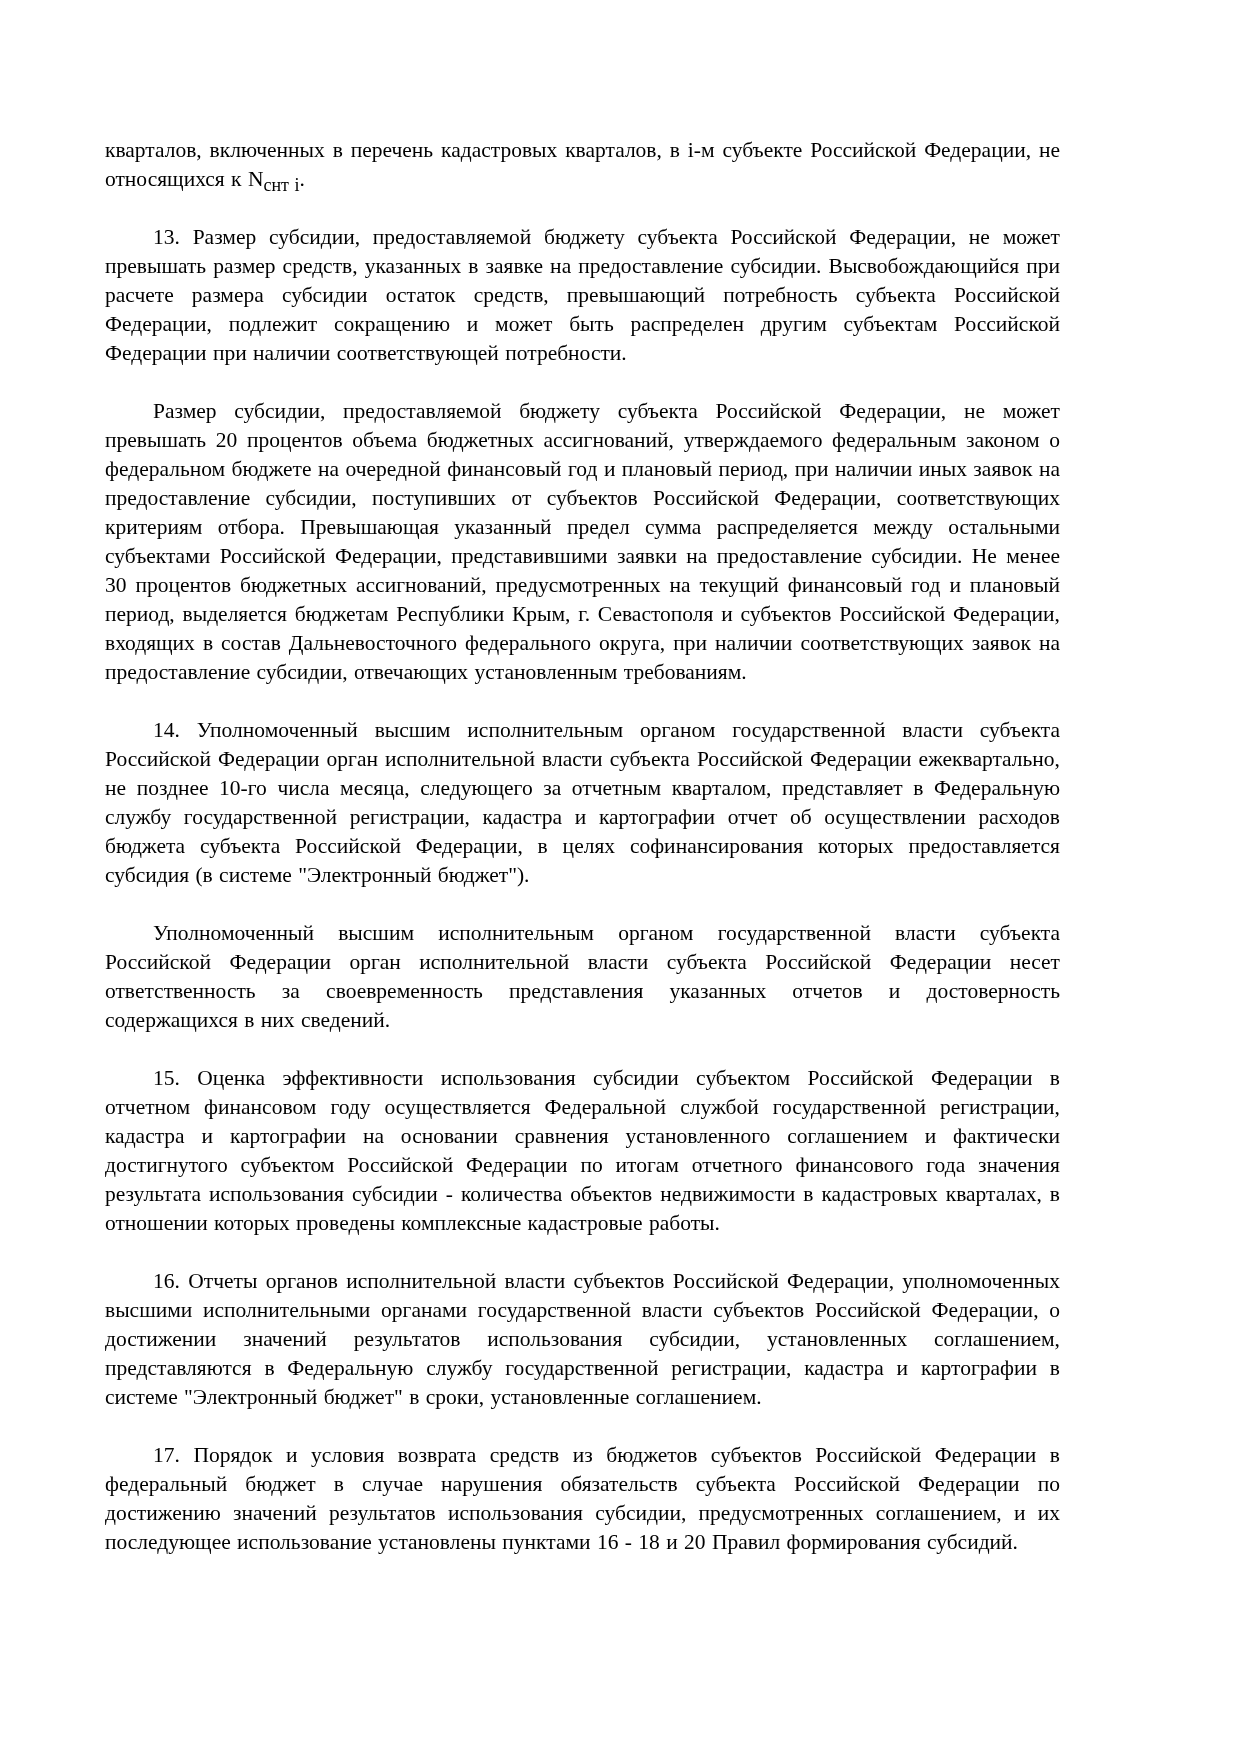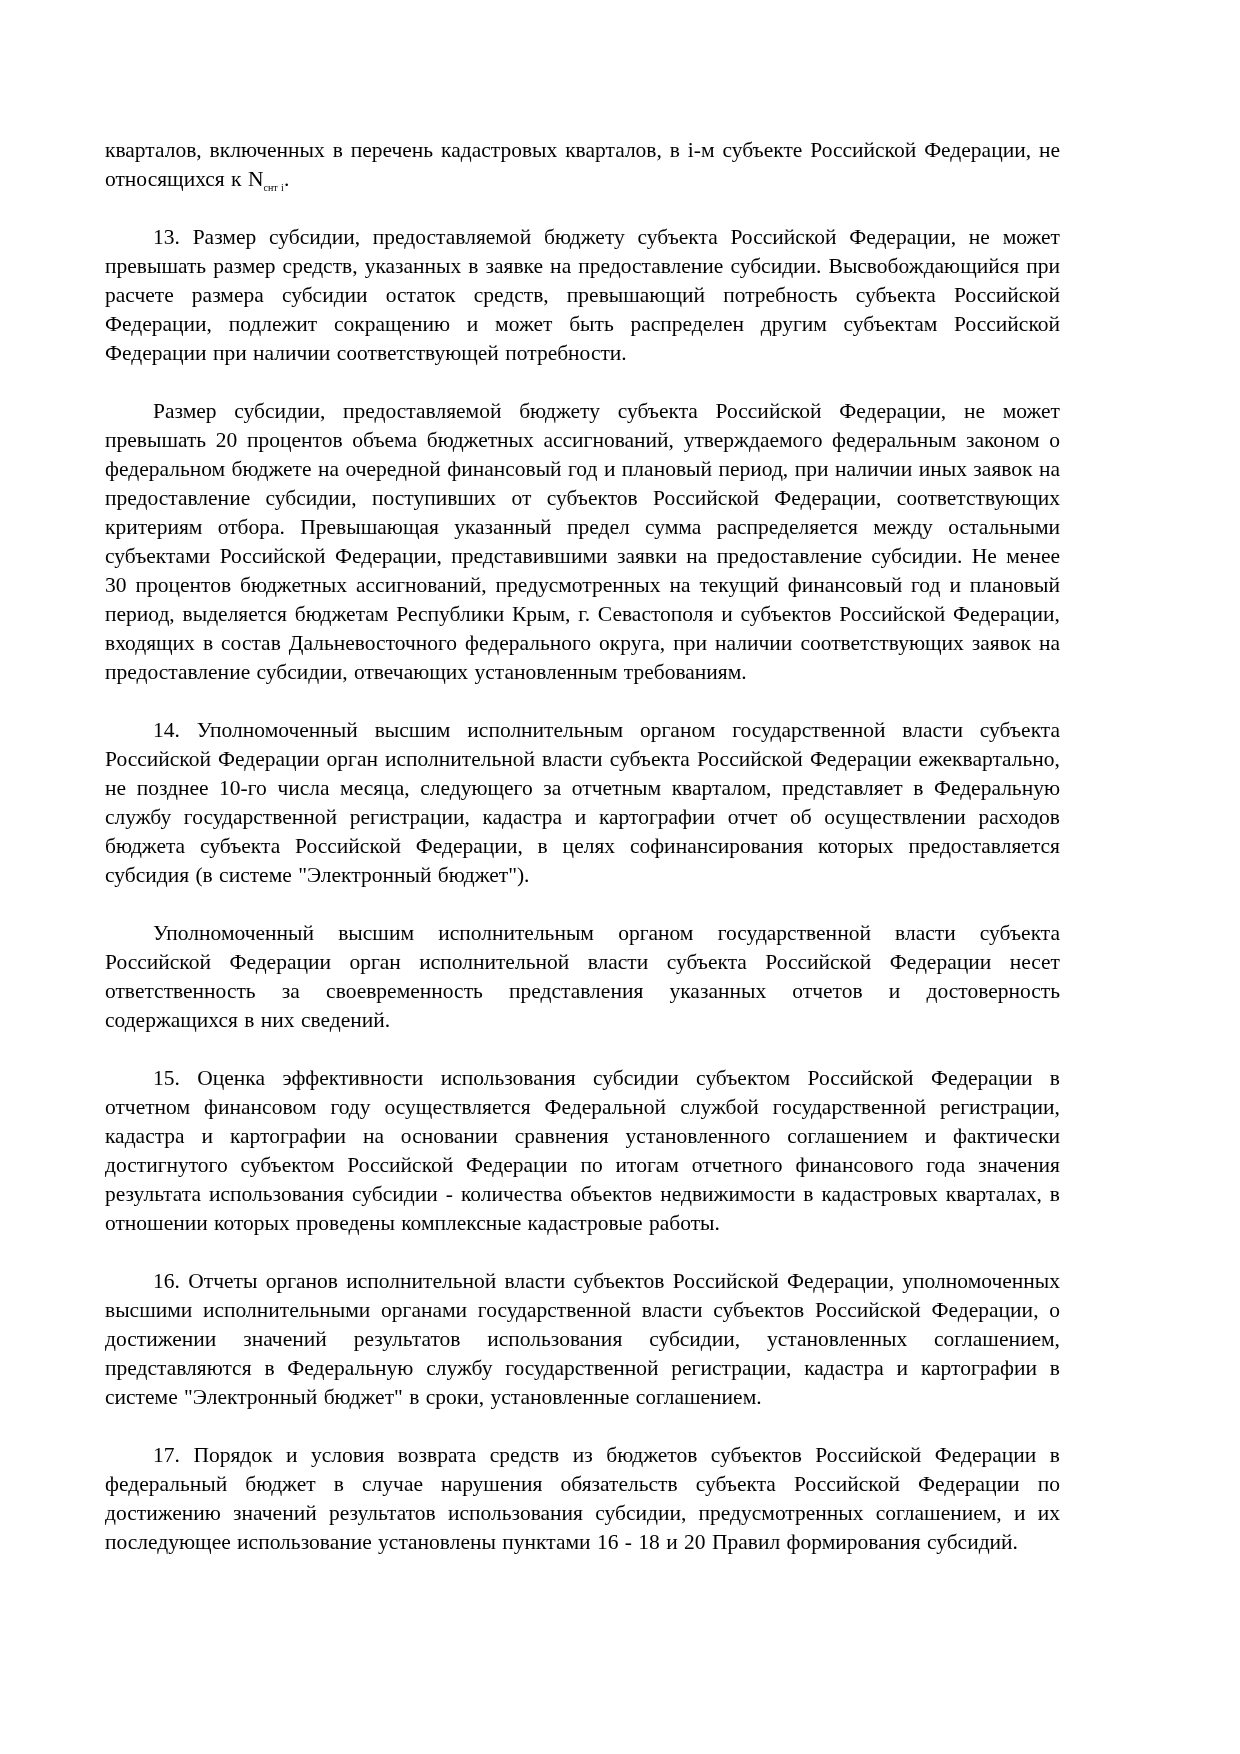--- a/index.html
+++ b/index.html
@@ -26,21 +26,21 @@
     margin: 0 0 29px 0;
     font-size: 21.5px;
     line-height: 29px;
     text-align: justify;
     word-spacing: 1px;
   }
   .doc-body p.para.indent {
     text-indent: 48px;
   }
   .doc-body sub {
-    font-size: 10px;
+    font-size: 18px;
     line-height: 0;
     vertical-align: sub;
   }
 </style>
 </head>
 <body>
 
 <div class="page">
   <div class="doc-body">
 

